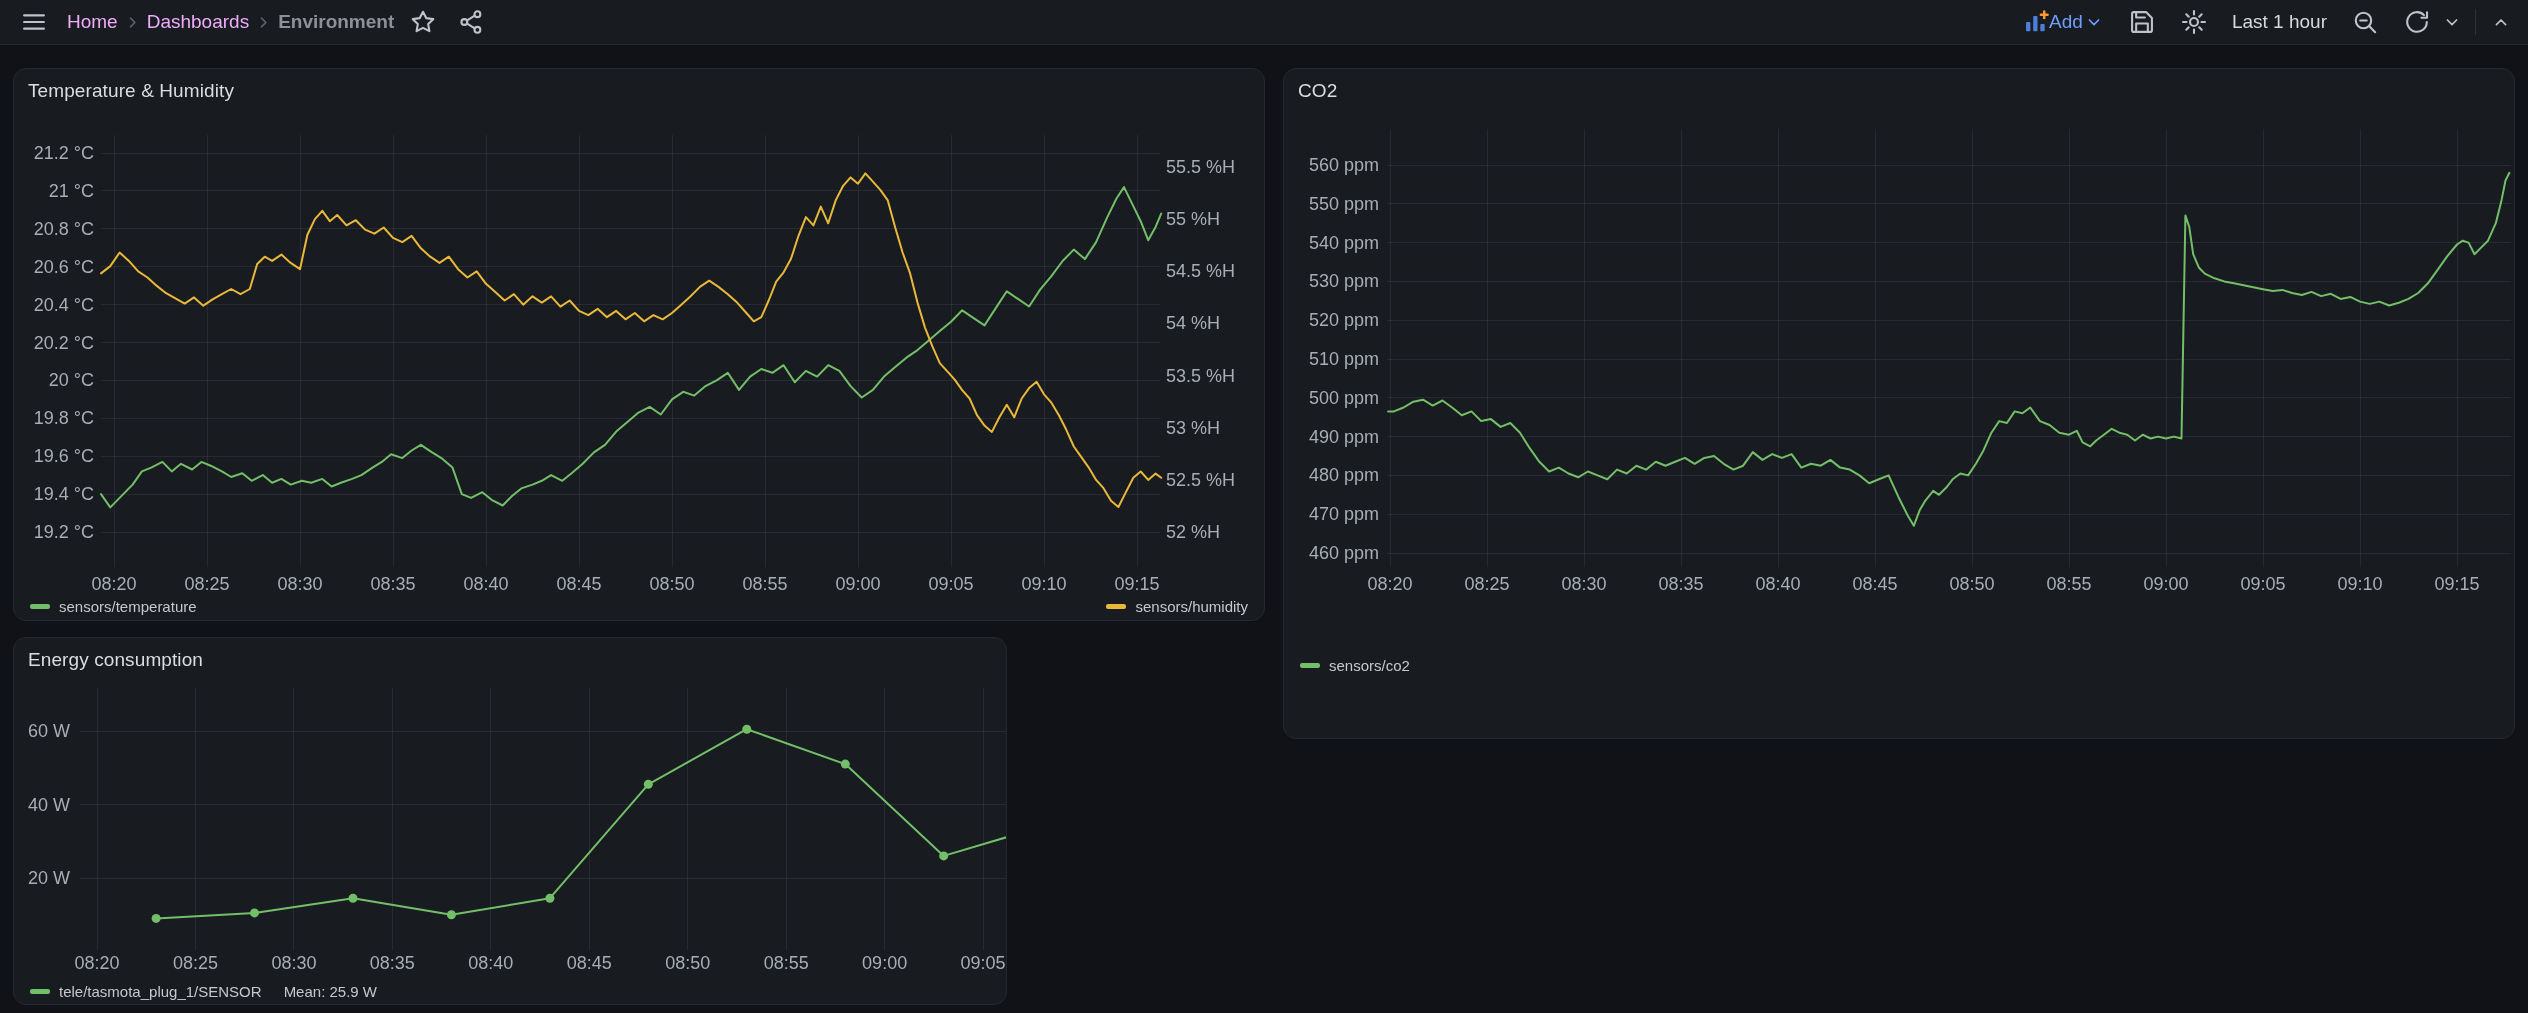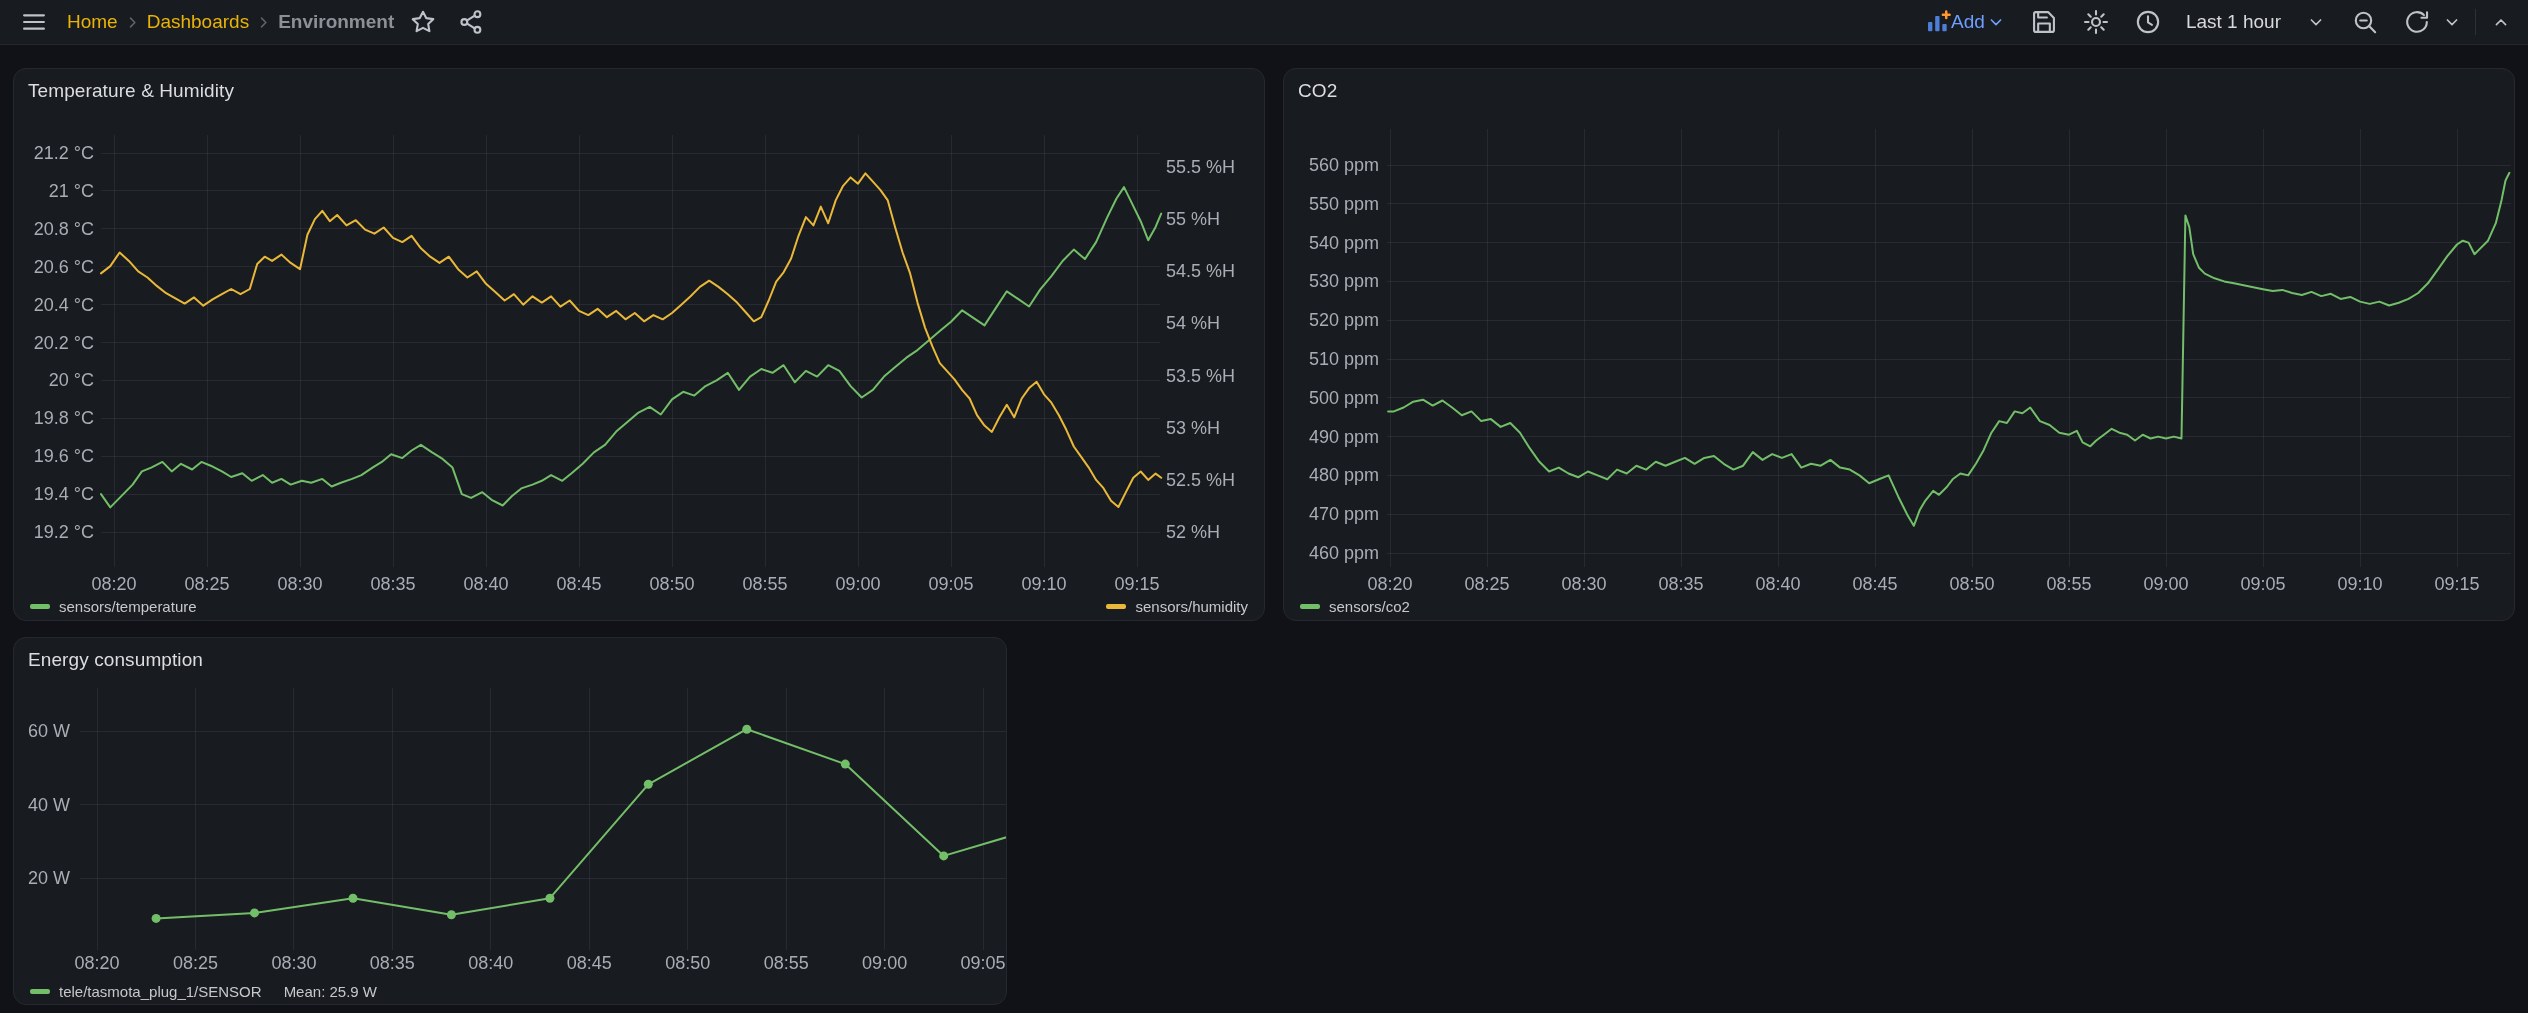--- a/index.html
+++ b/index.html
@@ -15,37 +15,37 @@
     display:flex;align-items:center;box-sizing:border-box;padding:0 8px;
   }
   .icon-btn{
     background:none;border:none;color:#bfc3c9;cursor:pointer;
     display:flex;align-items:center;justify-content:center;
     height:45px;padding:0 12px;font-family:inherit;
   }
   svg.i{width:28px;height:28px;fill:none;stroke:currentColor;stroke-width:1.8;stroke-linecap:round;stroke-linejoin:round;display:block;}
   svg.i.sm{width:22px;height:22px;}
   .crumbs{display:flex;align-items:center;font-size:19px;margin-left:2px;}
-  .crumb{color:#eab308;padding:0 5px;cursor:pointer;white-space:nowrap;}
+  .crumb{color:#f0abfc;padding:0 5px;cursor:pointer;white-space:nowrap;}
   .crumb.current{color:#8d9096;cursor:default;font-weight:bold;}
   .crumb-sep{color:#5f636a;display:flex;align-items:center;}
   .crumb-sep svg{width:19px;height:19px;fill:none;stroke:currentColor;stroke-width:2;stroke-linecap:round;stroke-linejoin:round;}
   .spacer{flex:1;}
   .add-btn{color:#6e9fff;font-size:19px;padding:0 11px;}
   .add-btn .bars{width:26px;height:26px;display:block;}
-  .txt-btn{font-size:19px;gap:24px;color:#d8d9da;}
+  .txt-btn{font-size:19px;gap:24px;color:#d8d9da;flex-direction:column;}
   .txt-btn svg.i{color:#bfc3c9;}
   .nav-divider{width:1px;height:26px;background:#2e3136;margin:0 6px;}
   
   .panel{
     position:absolute;background:#181b1f;border:1px solid #25282e;border-radius:13px;
     box-sizing:border-box;display:flex;flex-direction:column;overflow:hidden;
   }
   #panel-th {left:13px;top:68px;width:1252px;height:553px;}
-  #panel-co2{left:1283px;top:68px;width:1232px;height:553px;}
+  #panel-co2{left:1283px;top:68px;width:1232px;height:671px;}
   #panel-en {left:13px;top:637px;width:994px;height:368px;}
   .panel-header{
     height:36px;flex:none;display:flex;align-items:center;
     padding:4px 0 0 14px;cursor:pointer;
   }
   .panel-title{font-size:19px;font-weight:500;color:#dcdde0;letter-spacing:.1px;}
   svg.chart{flex:none;display:block;font-family:"Liberation Sans","DejaVu Sans",sans-serif;}
   svg.chart line.grid{stroke:rgba(204,204,220,0.09);stroke-width:1;shape-rendering:crispEdges;}
   svg.chart text.tick{font-size:18px;fill:#a9adb5;}
   .legend{

